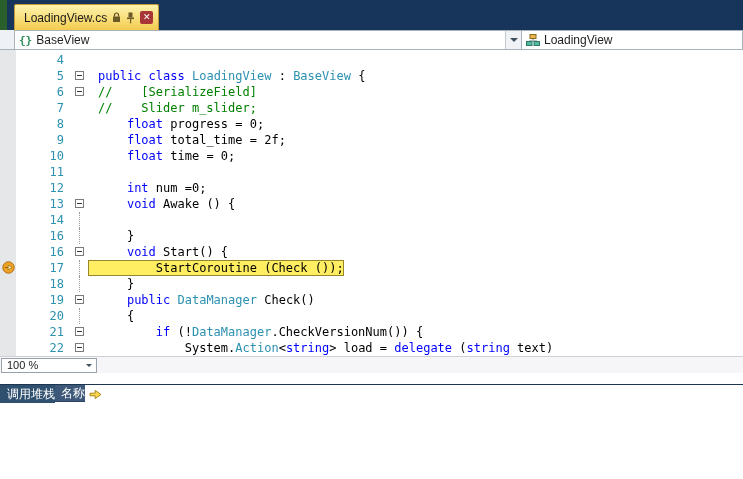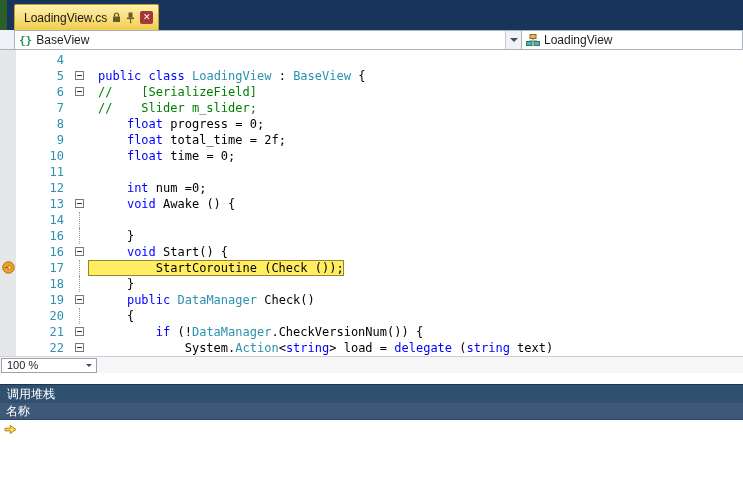--- a/index.html
+++ b/index.html
@@ -59,21 +59,21 @@
   .statusrow { height:17px; background:#f6f6f8; border-top:1px solid #cfcfd4;
                display:flex; align-items:center; padding-left:1px; }
   .zoom { height:15px; display:flex; align-items:center; background:#fff;
           border:1px solid #9aa2ab; font-size:11px; padding-left:5px; color:#222;gap:44px; }
   .zoom-arrow { width:14px; height:13px; display:flex; align-items:center; justify-content:center; }
   .zoom-arrow .tri { border-left-width:3px; border-right-width:3px; border-top-width:3px; }
 
   .gap { height:11px; background:#fff; }
 
   
-  .callstack { height:95px; display:flex; flex-direction:column; border-top:1px solid #1c3550; }
+  .callstack { height:95px; display:flex; flex-direction:row; border-top:1px solid #1c3550; }
   .cs-title { height:18px; background:#30506f; color:#fff; font-size:12px;
               line-height:18px; padding-left:7px; }
   .cs-colhead { height:17px; background:#3d5878; color:#fff; font-size:12px;
                 line-height:17px; padding-left:6px; border-bottom:1px solid #2c4563; }
   .cs-row { height:18px; background:#fff; display:flex; align-items:center; gap:5px;
             padding-left:4px; font-size:11px; color:#111; white-space:nowrap; overflow:hidden; }
   .cs-arrow { display:flex; align-items:center; }
   .cs-body { flex:1; background:#fff; }
 </style>
 </head>

